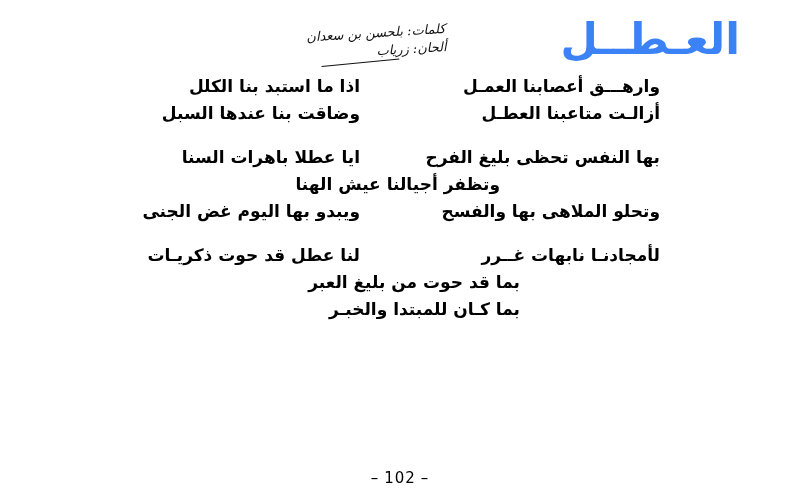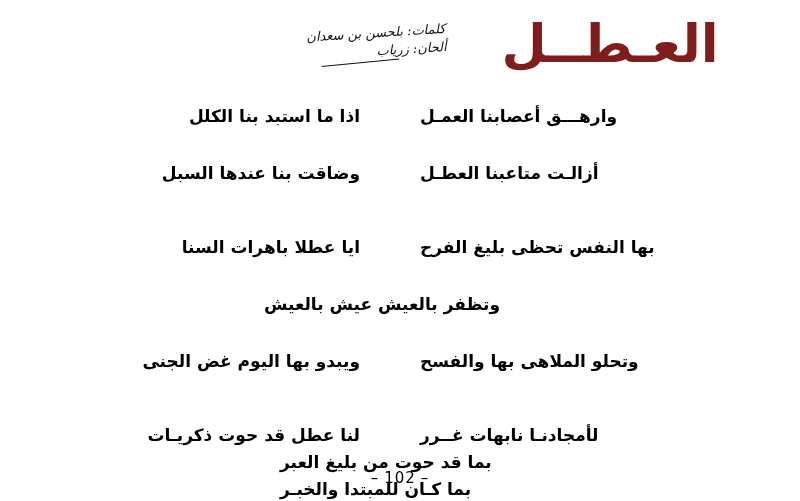--- a/index.html
+++ b/index.html
@@ -21,27 +21,26 @@
     height: 501px;
     box-sizing: border-box;
   }
 
   
   .title {
     position: absolute;
     top: 14px;
     left: 480px;
     width: 260px;
-    text-align: center;
     font-family: "DejaVu Sans", sans-serif;
-    font-size: 52px;
+    font-size: 43px;
     font-weight: bold;
     letter-spacing: 4px;
     direction: rtl;
-    color: #7f1d1d;
+    color: #3b82f6;
   }
 
   
   .dedication {
     position: absolute;
     top: 20px;
     right: 355px;
     width: 220px;
     direction: rtl;
     text-align: right;
@@ -92,25 +91,24 @@
     font-weight: bold;
     direction: rtl;
     white-space: nowrap;
     letter-spacing: 0.5px;
   }
   .hemistich.right {
     width: 280px;
     text-align: right;
     padding-right: 20px;
     box-sizing: border-box;
-    margin-top: 30px;
   }
   .hemistich.left {
     width: 280px;
-    text-align: left;
+    text-align: right;
     padding-right: 40px;
     box-sizing: border-box;
   }
   .gap {
     width: 40px;
   }
 
   
   .footer {
     position: absolute;
@@ -155,21 +153,21 @@
     </div>
 
     <div class="stanza">
       <div class="verse">
         <span class="hemistich left">بها النفس تحظى بليغ الفرح</span>
         <span class="gap"></span>
         <span class="hemistich right">ايا عطلا باهرات السنا</span>
       </div>
       <div class="verse">
         <span class="gap"></span>
-        <span class="hemistich right">وتظفر بالعيش عيش بالعيش</span>
+        <span class="hemistich right">وتظفر أجيالنا عيش الهنا</span>
       </div>
       <div class="verse">
         <span class="hemistich left">وتحلو الملاهى بها والفسح</span>
         <span class="gap"></span>
         <span class="hemistich right">ويبدو بها اليوم غض الجنى</span>
       </div>
     </div>
 
     <div class="stanza">
       <div class="verse">

